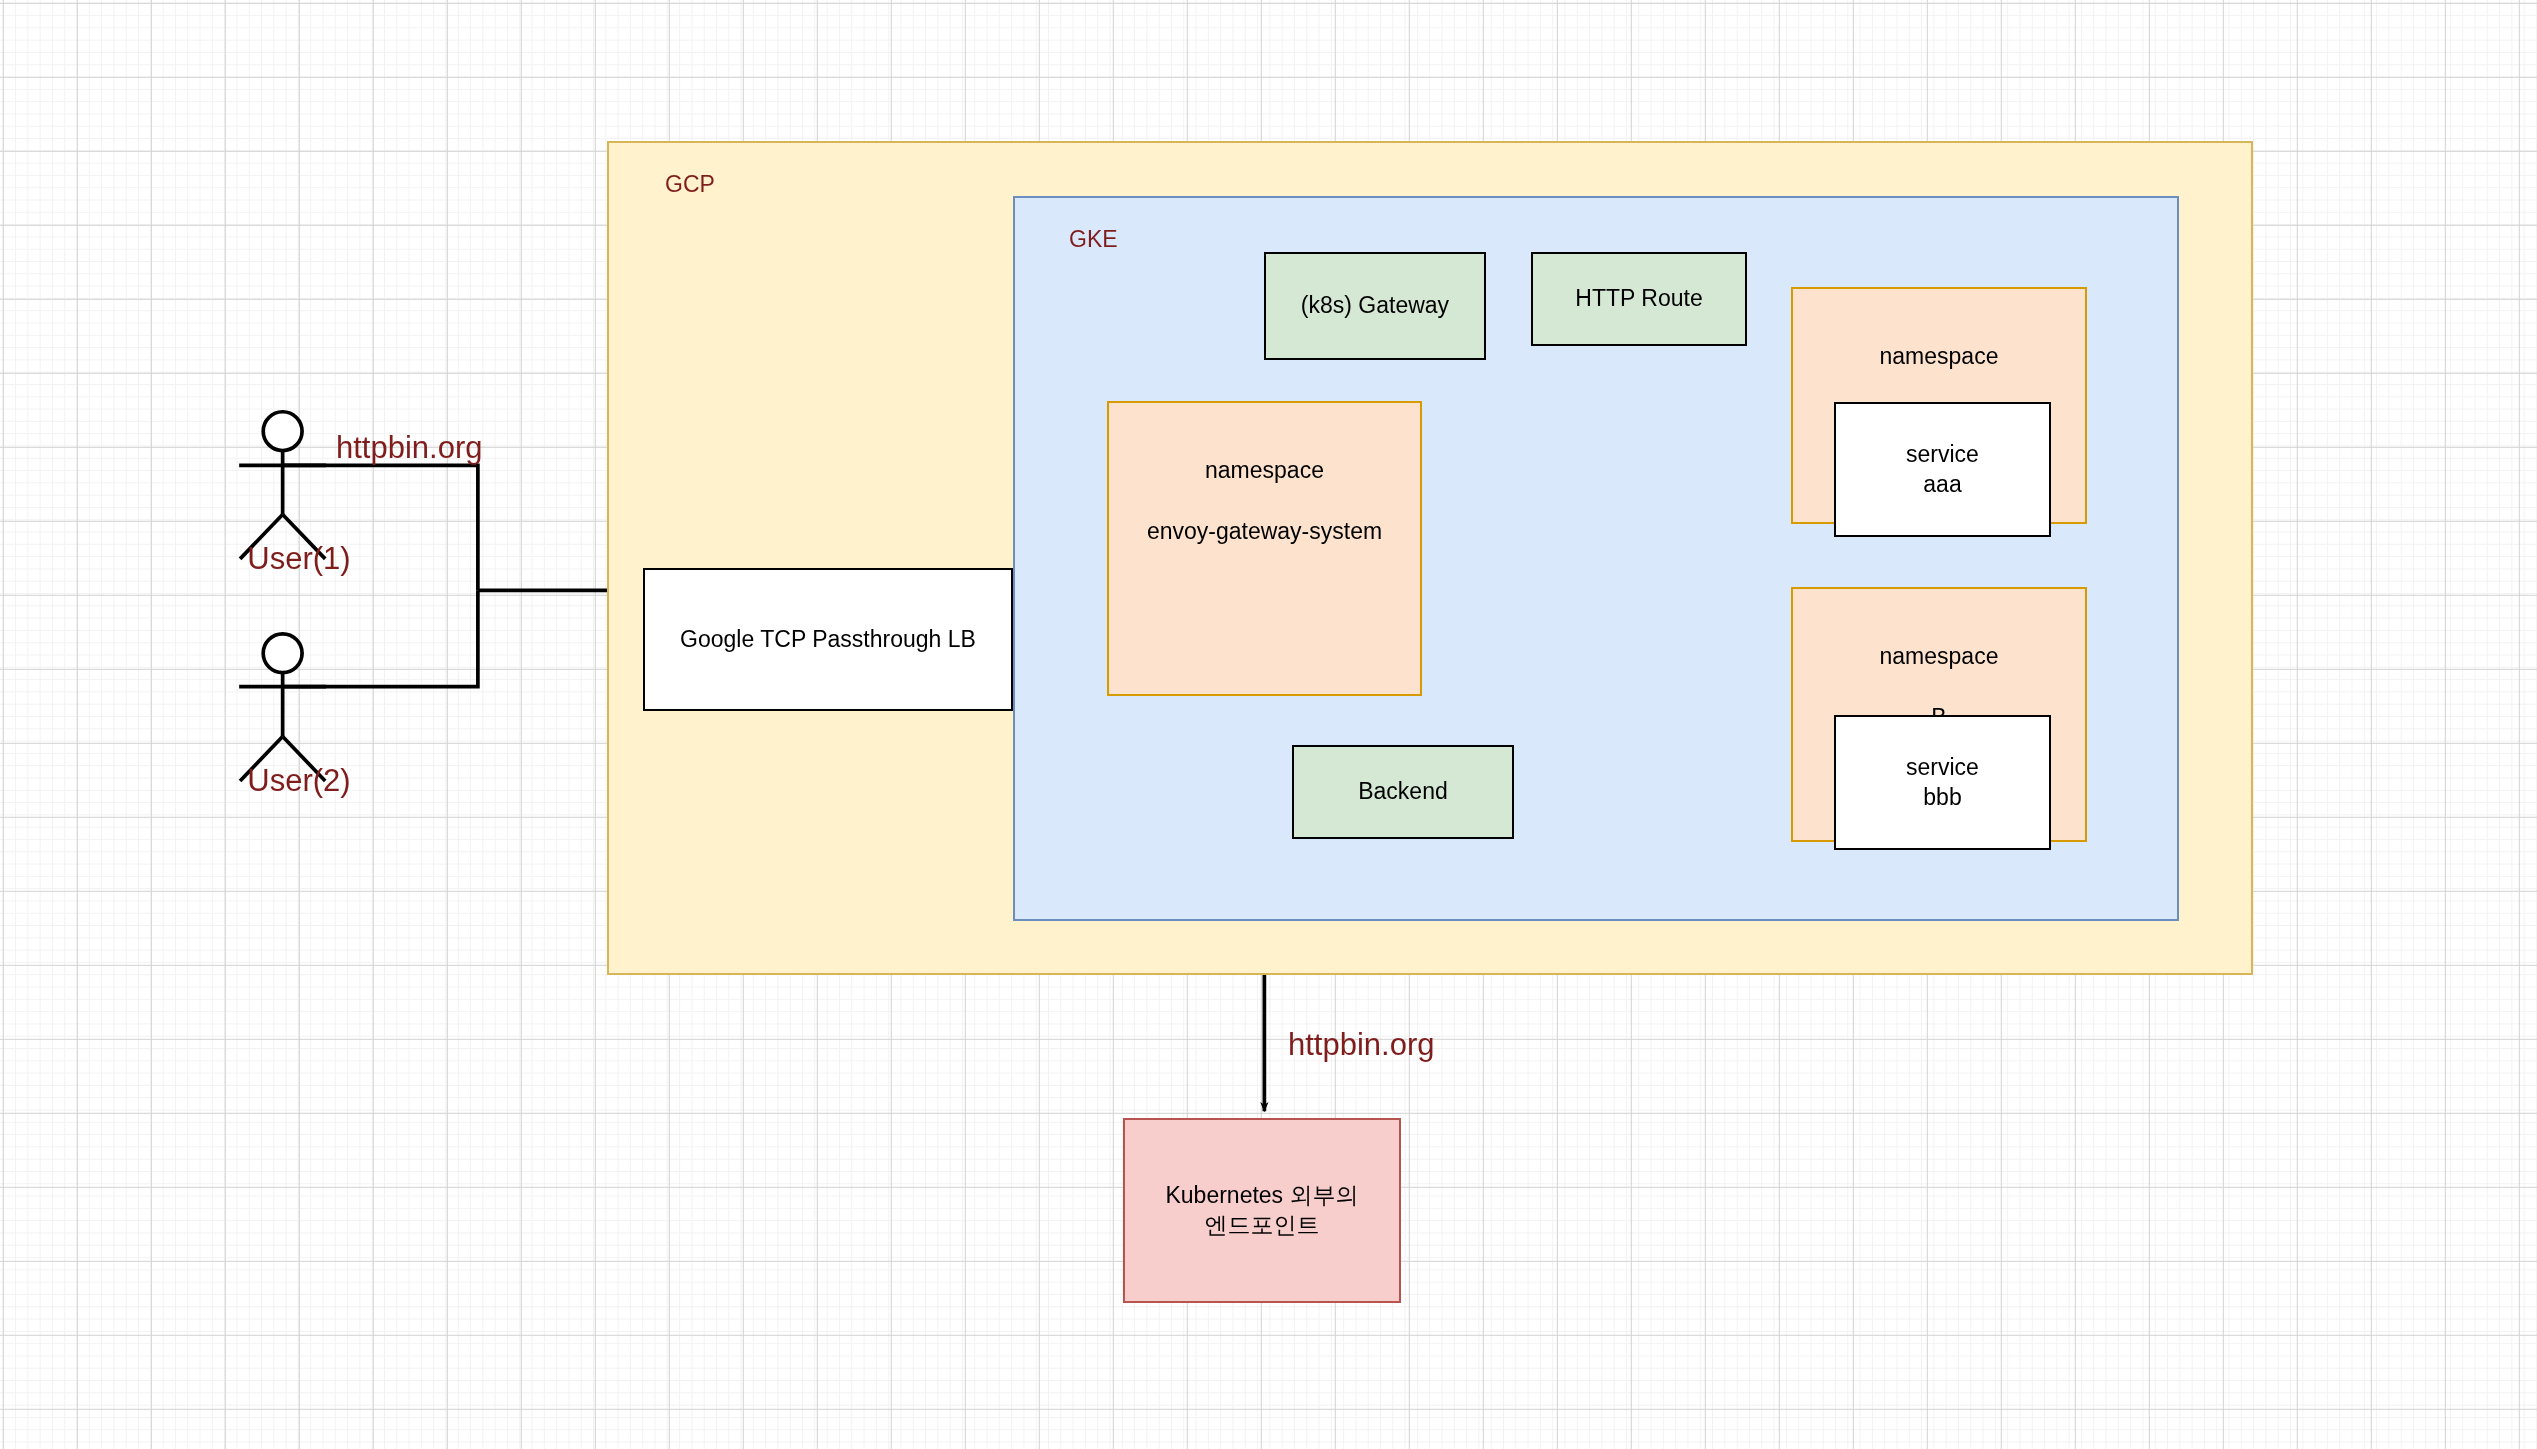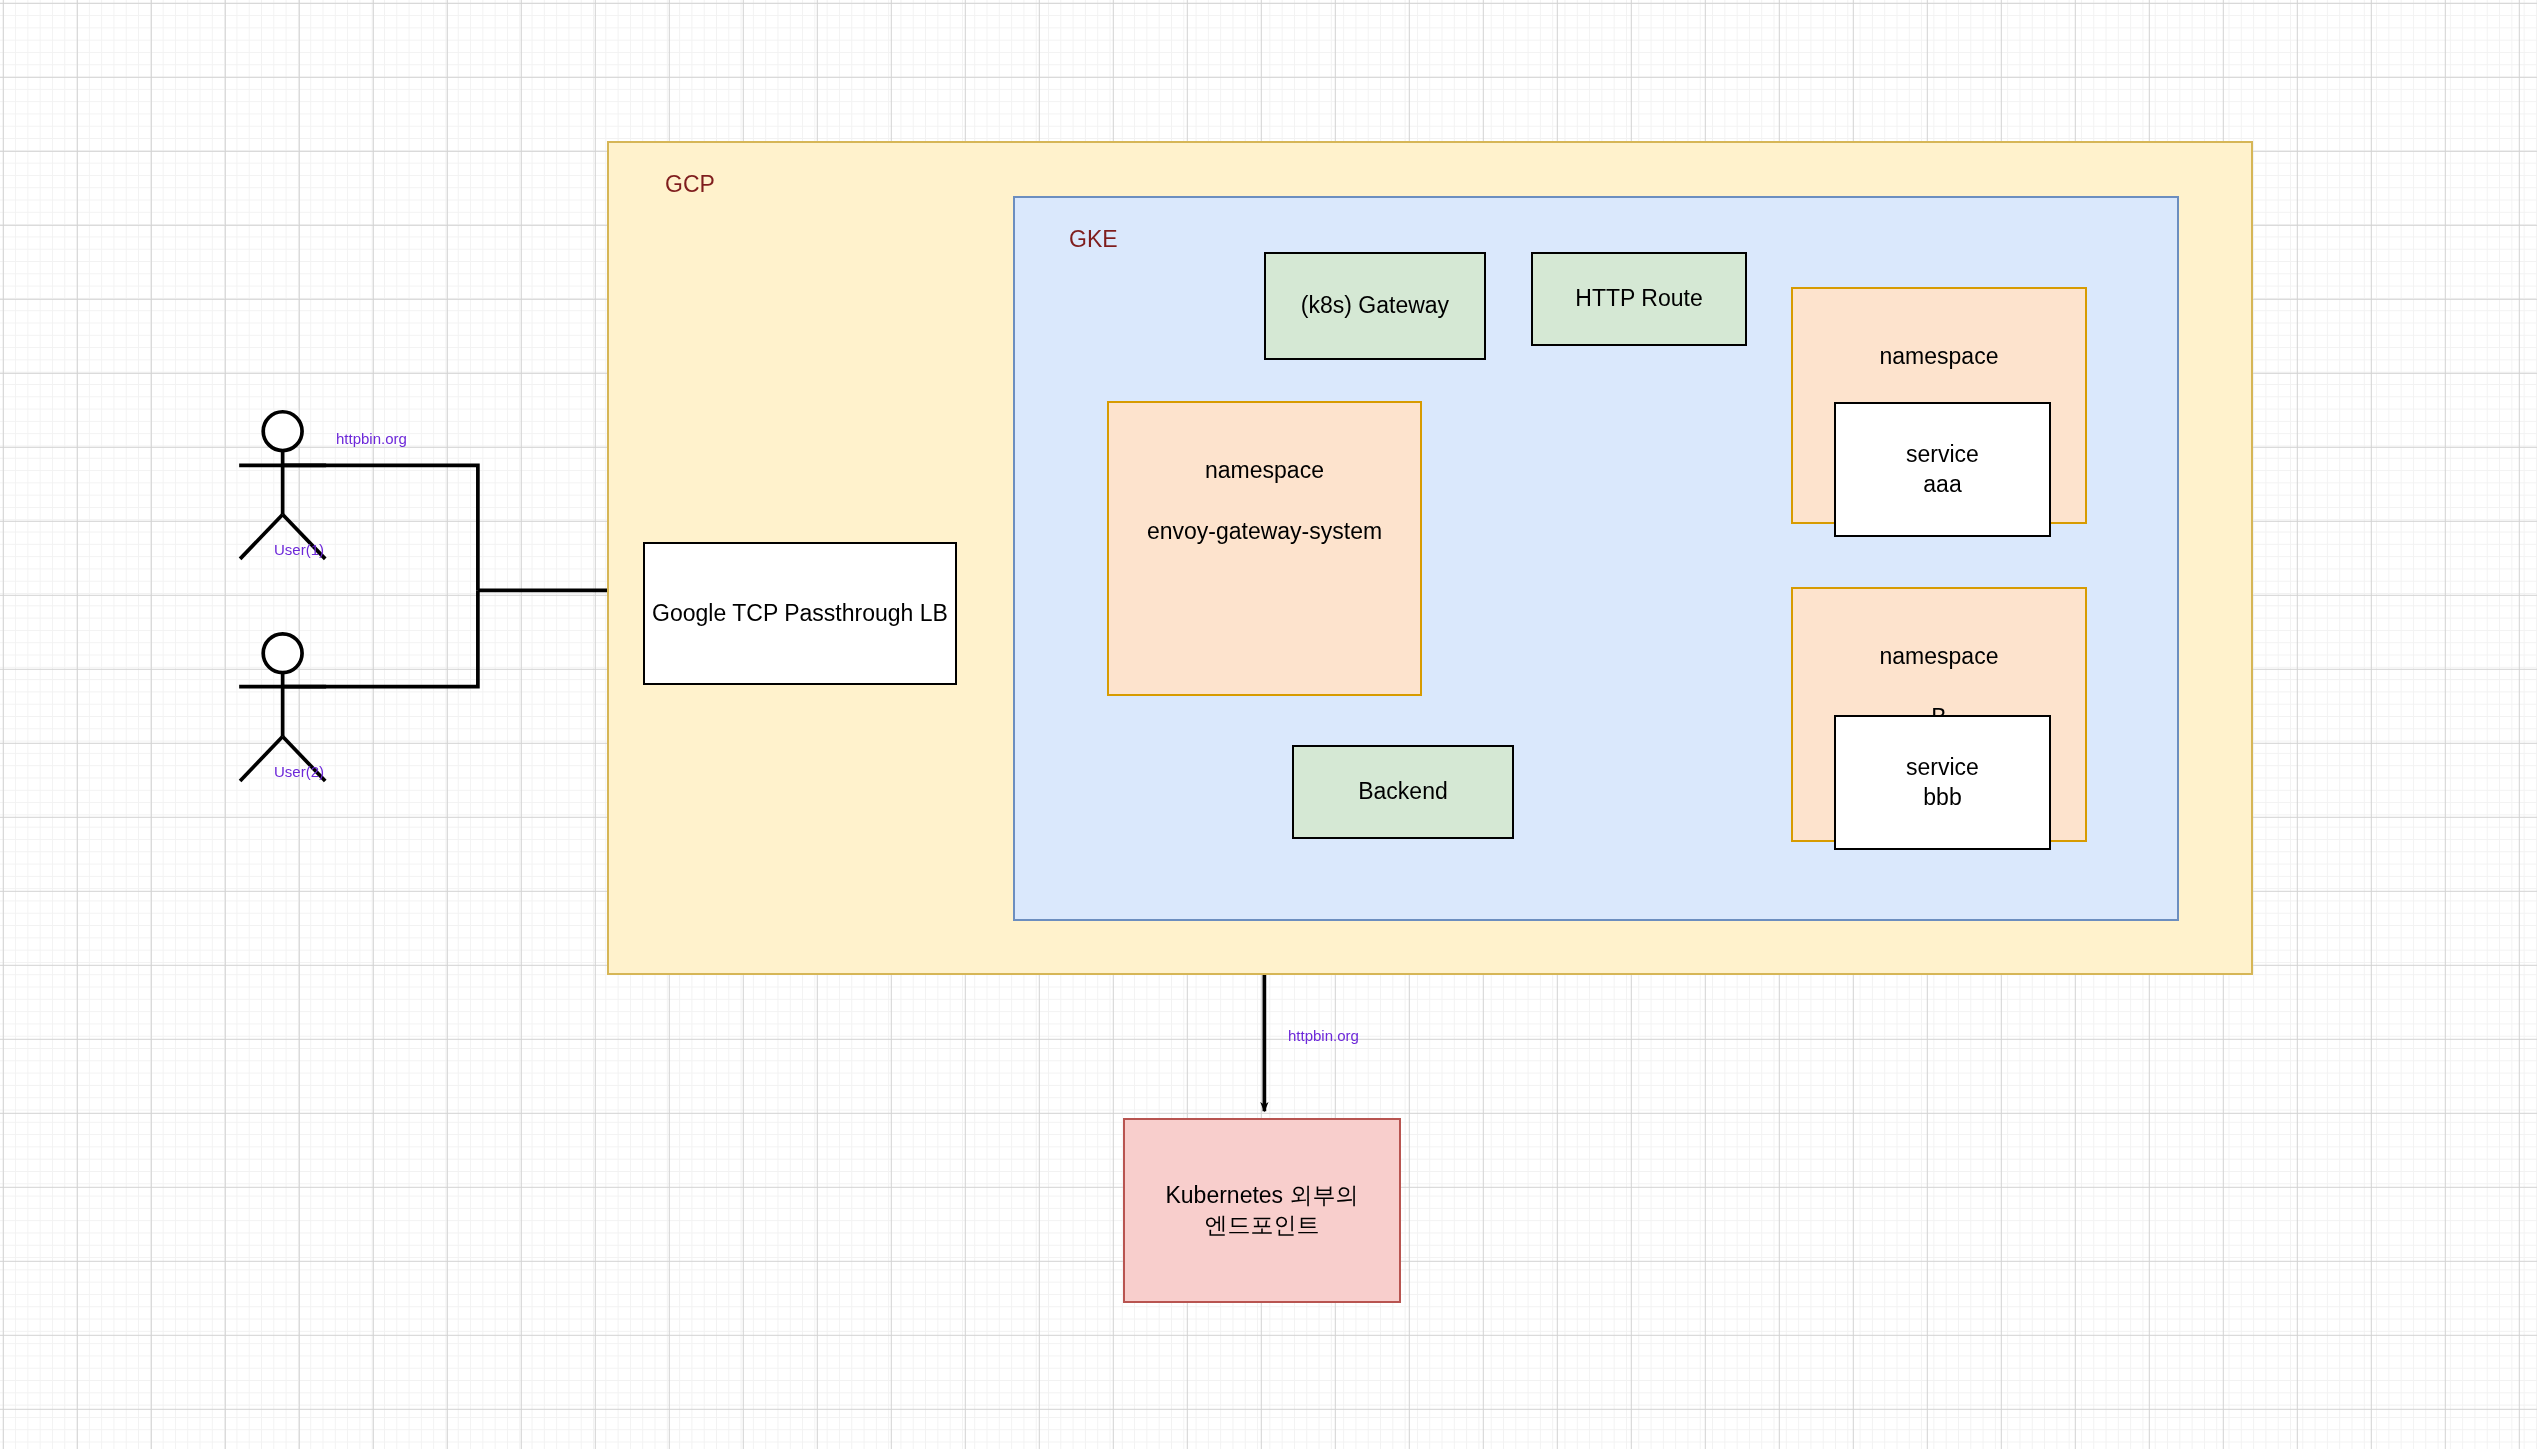--- a/index.html
+++ b/index.html
@@ -59,26 +59,26 @@
   
   .k8s-gateway{left:1264px;top:252px;width:222px;height:108px;}
   .http-route{left:1531px;top:252px;width:216px;height:94px;}
   .ns-a{left:1791px;top:287px;width:296px;height:237px;}
   .svc-aaa{left:41px;top:89px;width:217px;height:135px;}
   .ns-b{left:1791px;top:587px;width:296px;height:255px;}
   .svc-bbb{left:41px;top:102px;width:217px;height:135px;}
   .ns-envoy{left:1107px;top:401px;width:315px;height:295px;}
   .gw-pod{left:48px;top:159px;width:222px;height:85px;}
   .backend{left:1292px;top:745px;width:222px;height:94px;}
-  .lb{left:643px;top:518px;width:314px;height:143px;}
+  .lb{left:643px;top:544px;width:370px;height:143px;}
   .ext-endpoint{left:1123px;top:1118px;width:278px;height:185px;
     flex-direction:column;}
 
   
-  .user-label{position:absolute;font-size:15px;color:#6d28d9;white-space:nowrap;text-align:center;}
+  .user-label{position:absolute;font-size:31px;color:#7f1d1d;white-space:nowrap;text-align:center;}
   .u1-label{left:239px;top:541px;width:120px;}
   .u2-label{left:239px;top:763px;width:120px;}
   .httpbin-top{left:336px;top:430px;}
   .httpbin-bottom{left:1288px;top:1027px;}
 
   svg.overlay{position:absolute;left:0;top:0;width:2538px;height:1449px;pointer-events:none;}
 </style>
 </head>
 <body>
 

